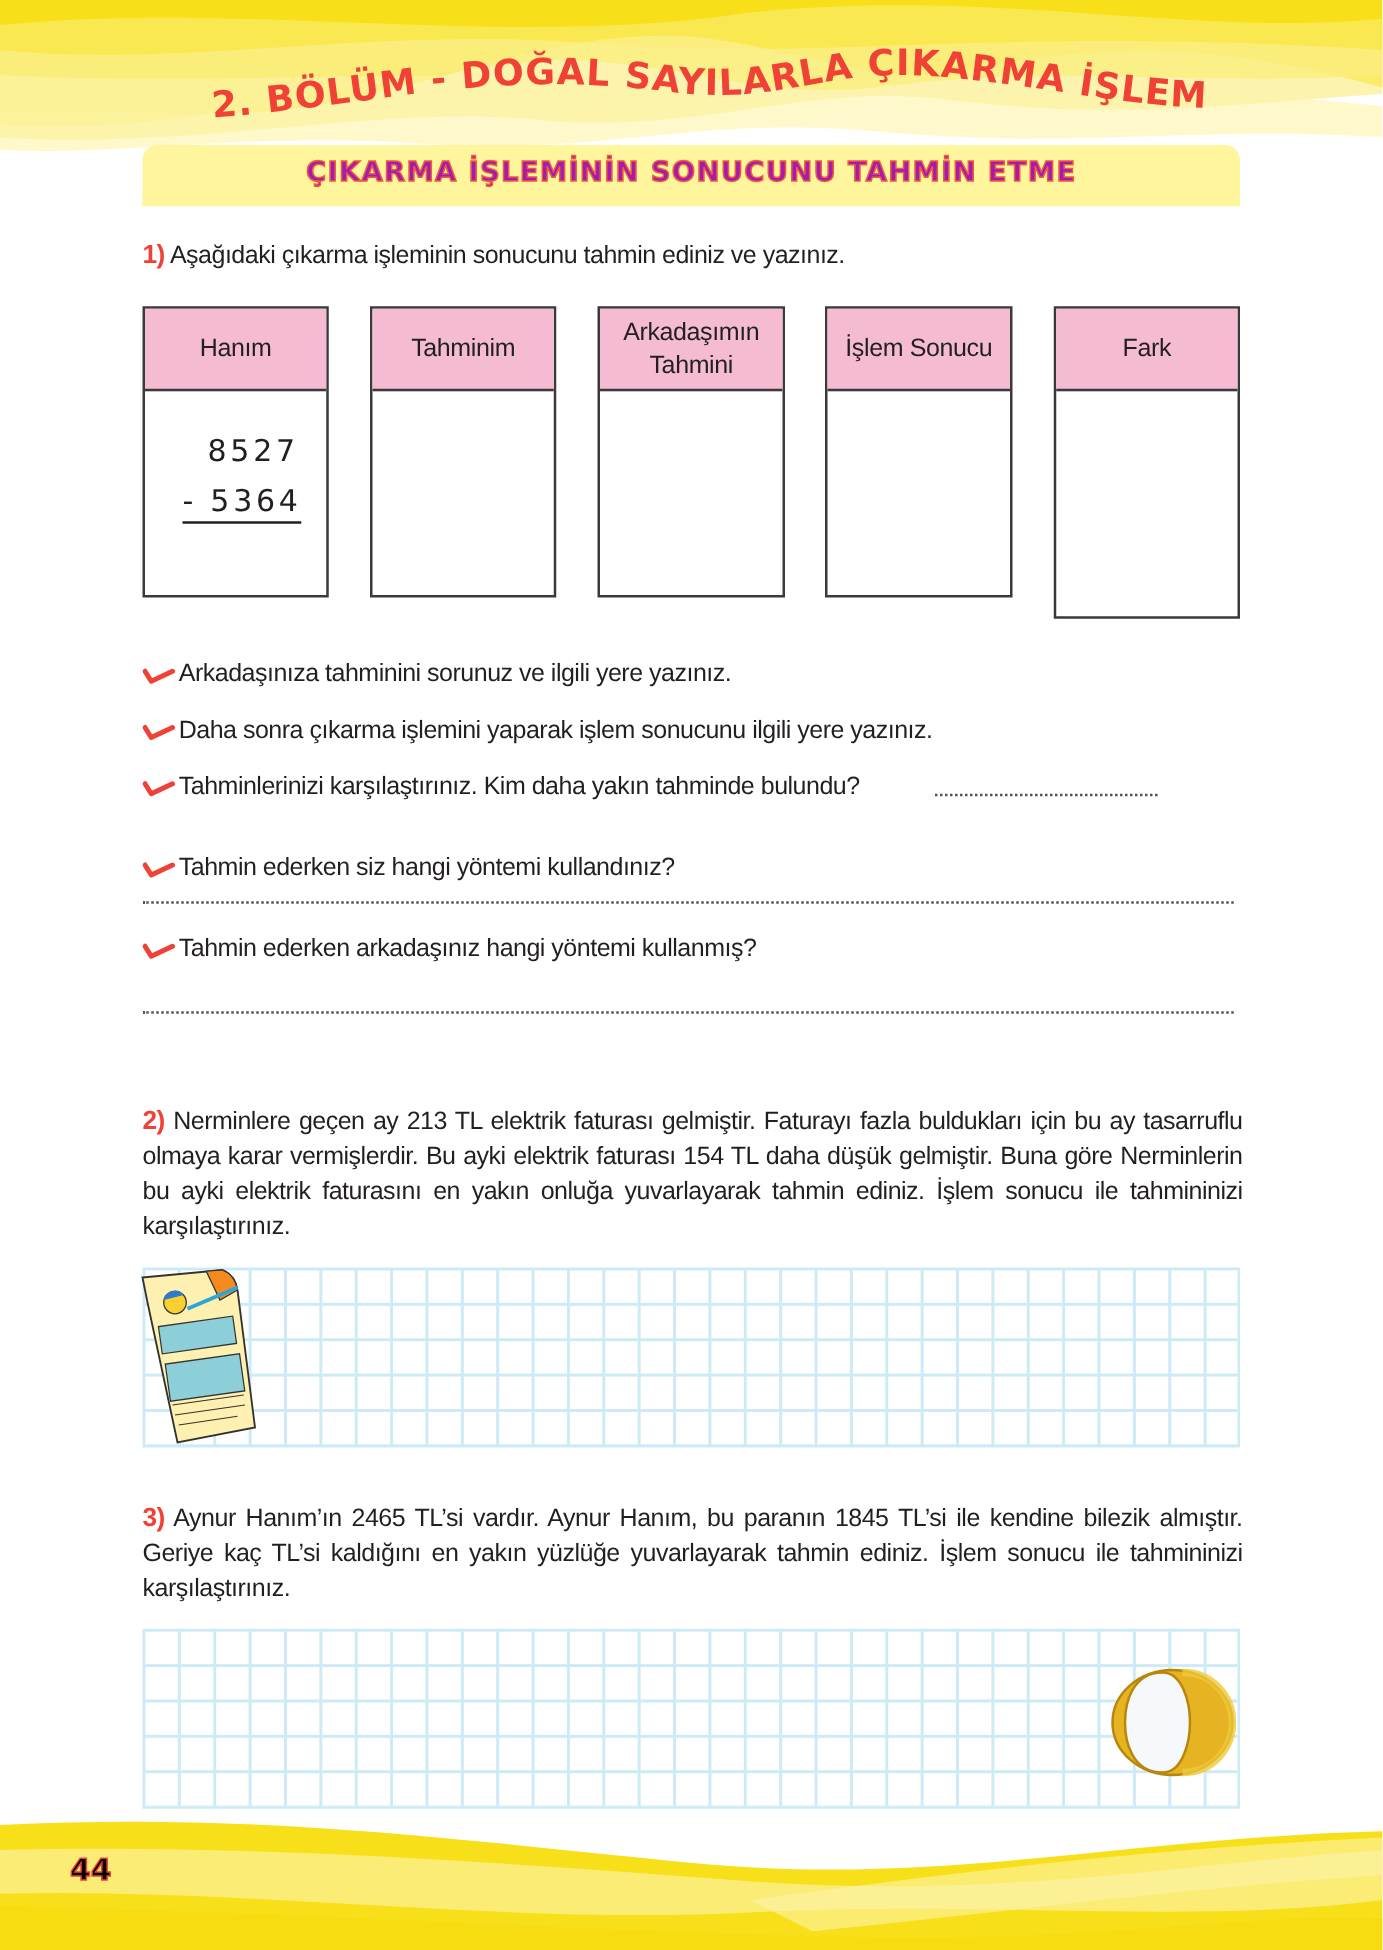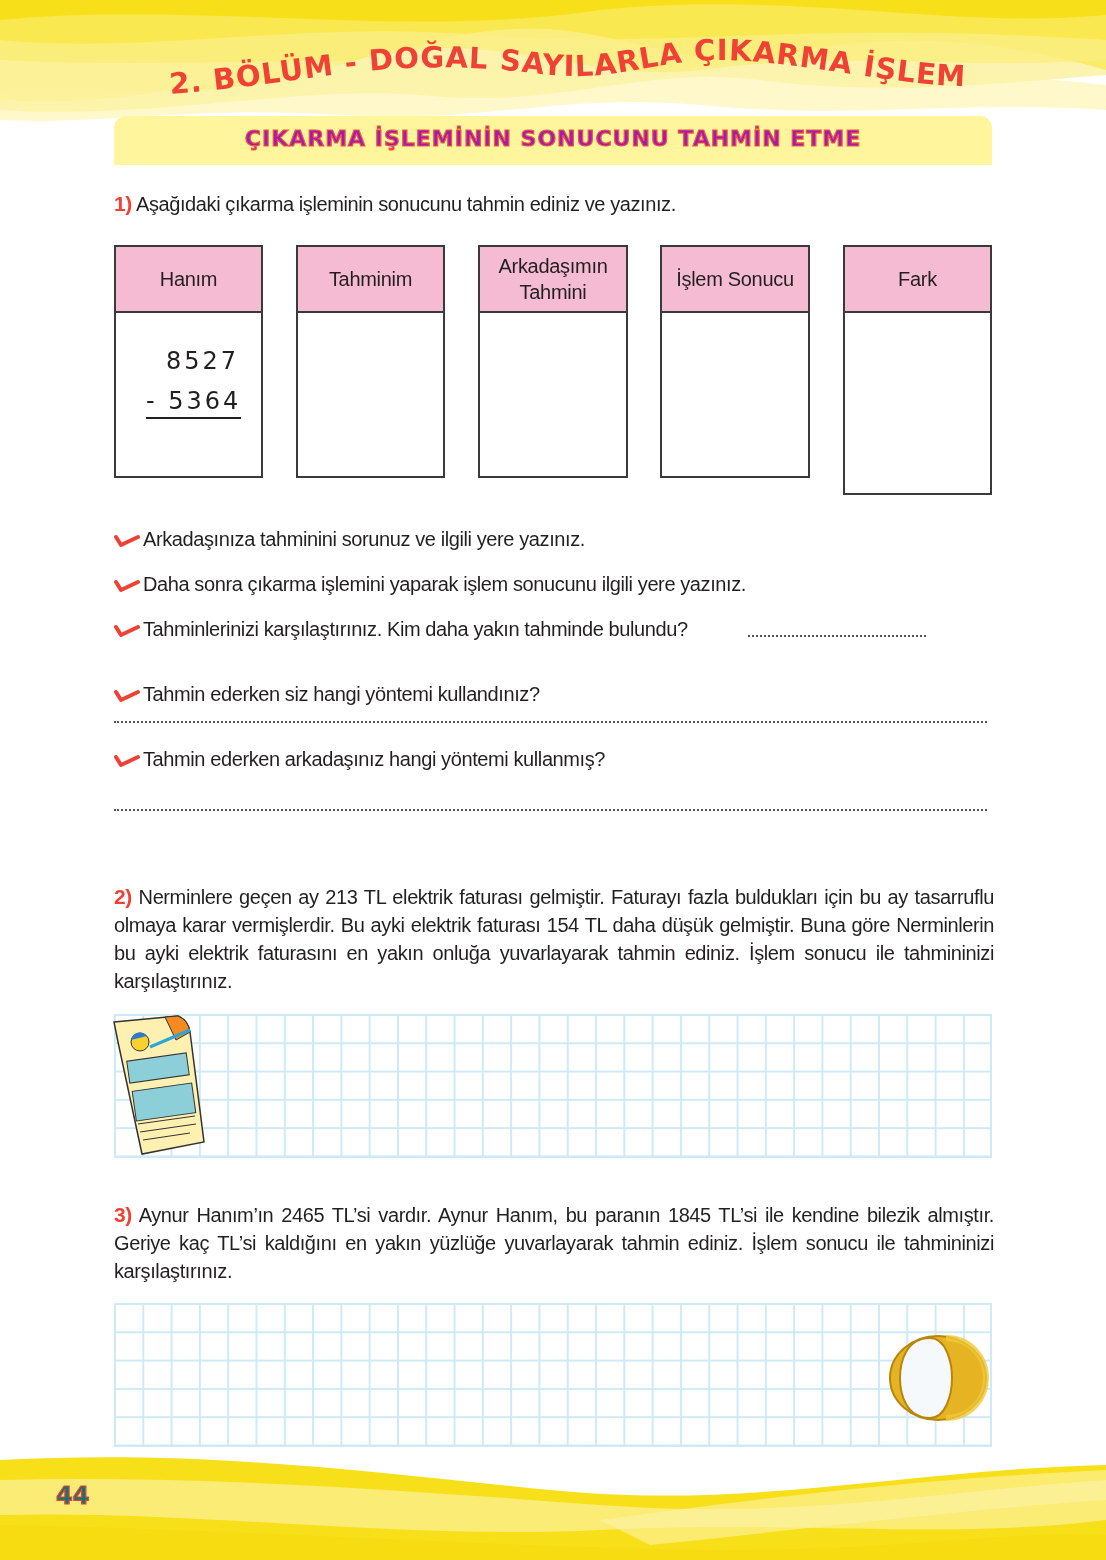--- a/index.html
+++ b/index.html
@@ -25,21 +25,21 @@
   .bullet { position:absolute; left:114px; font-size:20px; line-height:26px; letter-spacing:-0.4px; display:flex; align-items:center; }
   .check { width:26px; height:20px; margin-right:3px; }
   .dots { position:absolute; height:0; border-bottom:2px dotted #555; }
   .grid { position:absolute; left:114px; width:878px; box-sizing:border-box;
           border:2px solid #cdeaf7;
           background-image:
             linear-gradient(to right, #cdeaf7 2px, transparent 2px),
             linear-gradient(to bottom, #cdeaf7 2px, transparent 2px);
           background-size:28.3px 28.3px; background-position:-2px -2px; }
   .page-num { position:absolute; left:56px; top:1482px; font-family:"DejaVu Sans", sans-serif;
-              font-weight:bold; font-size:24px; color:#0f766e; -webkit-text-stroke:1.2px #ef4136; }
+              font-weight:bold; font-size:24px; color:#000000; -webkit-text-stroke:1.2px #ef4136; }
 </style>
 </head>
 <body>
 
 <svg class="bg-svg" width="1106" height="130" viewBox="0 0 1106 130">
   <path d="M0 0 H1106 V70 C1000 40 900 30 780 55 C700 72 650 40 560 30 C450 20 350 70 250 85 C150 100 60 80 0 90 Z" fill="#f7e01a"></path>
   <path d="M0 20 C200 0 400 40 600 10 C800 -10 950 30 1106 15 V60 C950 70 850 50 700 70 C600 82 520 40 420 50 C300 60 150 110 0 100 Z" fill="#faea5e" opacity="0.8"></path>
   <path d="M0 40 C150 55 300 20 480 35 C650 50 800 20 1106 40 V75 C980 85 880 95 760 80 C640 65 560 110 420 95 C300 85 150 120 0 110 Z" fill="#fbef8c" opacity="0.7"></path>
   <path d="M0 60 C200 70 350 50 520 70 C700 90 880 60 1106 85 V110 C960 100 860 120 700 105 C560 92 480 125 340 115 C200 105 100 125 0 120 Z" fill="#fdf3a8" opacity="0.6"></path>
 </svg>

